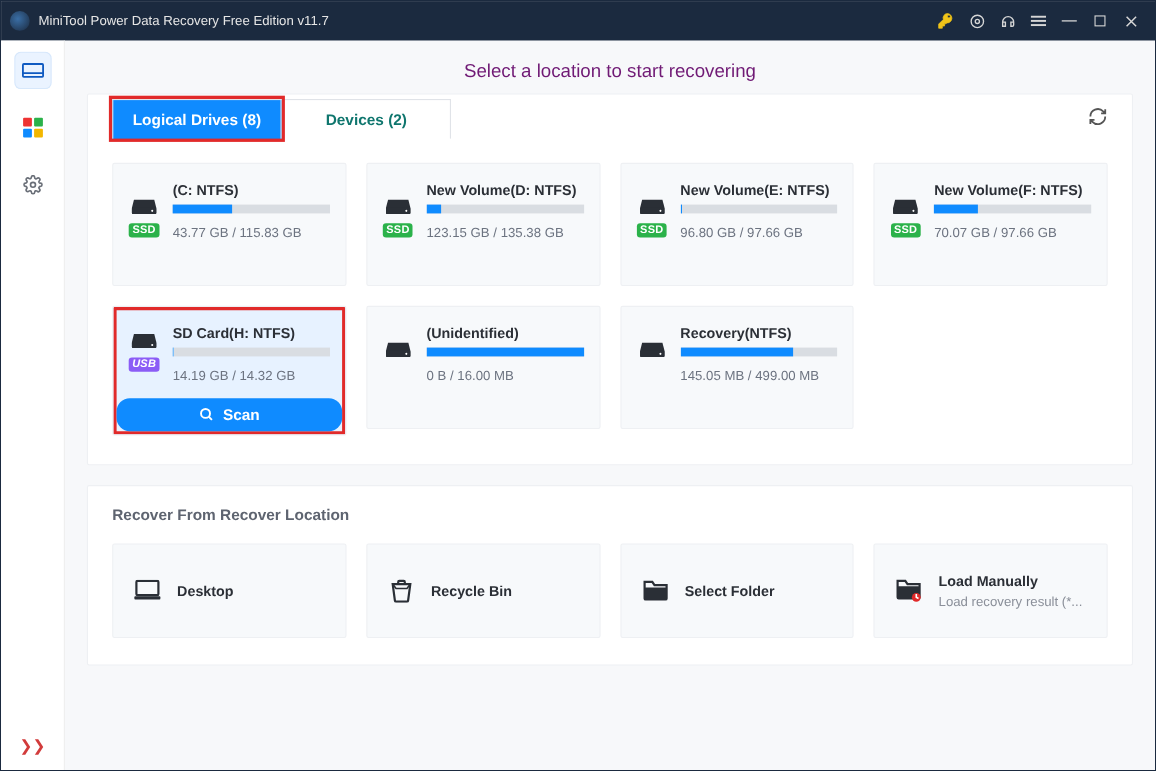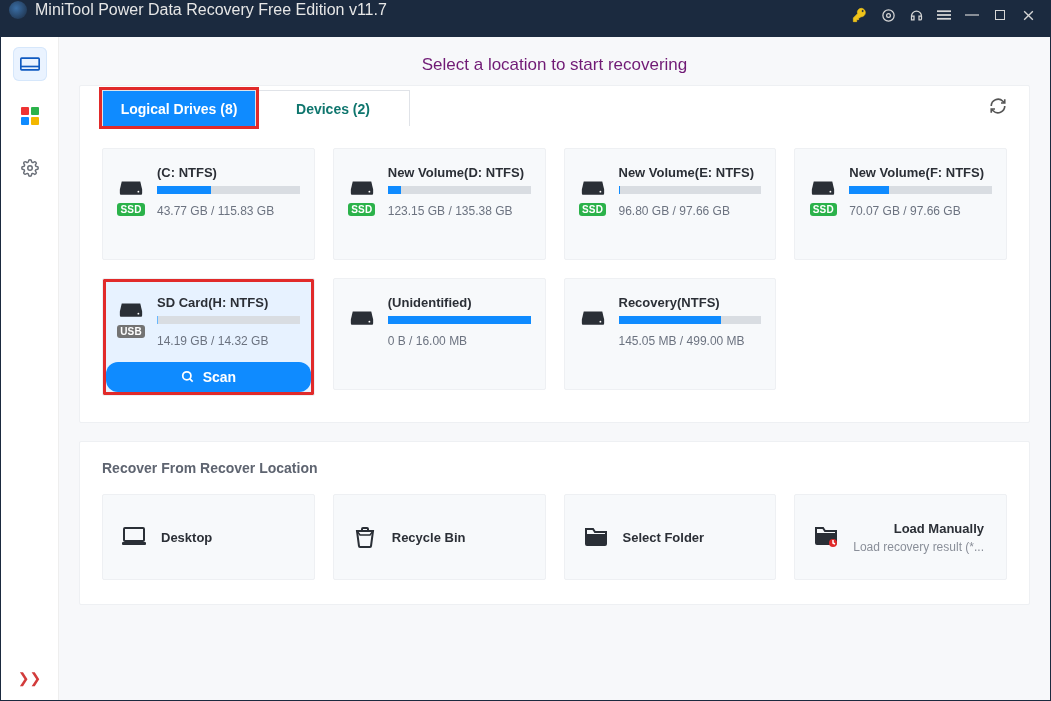--- a/index.html
+++ b/index.html
@@ -1,19 +1,19 @@
 <!DOCTYPE html>
 <html><head>
 <meta charset="utf-8">
 <style>
 * { box-sizing: border-box; margin: 0; padding: 0; font-family: -apple-system, "Segoe UI", Arial, sans-serif; }
 html, body { width: 1051px; height: 701px; overflow: hidden; background: #fff; }
 .window { width: 1051px; height: 701px; border: 1px solid #1b2a3f; display: flex; flex-direction: column; }
 
-.titlebar { height: 36px; background: #1b2a3f; display: flex; align-items: flex-start; color: #e6e6e6; padding: 0 8px; font-size: 16px; }
+.titlebar { height: 36px; background: #1b2a3f; display: flex; align-items: center; color: #e6e6e6; padding: 0 8px; font-size: 12px; }
 .titlebar .logo { width: 18px; height: 18px; border-radius: 50%; background: radial-gradient(circle at 40% 40%, #3a6ea5, #1b2a3f); margin-right: 8px; }
 .titlebar .title { flex: 0 0 auto; }
 .titlebar .spacer { flex: 1; }
 .titlebar .tb-icon { width: 28px; height: 28px; display: flex; align-items: center; justify-content: center; color: #d6d6d6; cursor: pointer; }
 .titlebar .tb-icon.key svg path { stroke: #f0c419; fill: #f0c419; }
 
 .body { flex: 1; display: flex; background: #f7f8fa; }
 .sidebar { width: 58px; background: #fff; border-right: 1px solid #eee; display: flex; flex-direction: column; align-items: center; padding-top: 10px; gap: 18px; position: relative; }
 .sidebar .side-item { width: 34px; height: 34px; display: flex; align-items: center; justify-content: center; border-radius: 6px; cursor: pointer; color: #6a6f78; }
 .sidebar .side-item.active { background: #eaf3ff; color: #0f5ac1; box-shadow: inset 0 0 0 1px #d6e7fb; }
@@ -32,34 +32,34 @@
 .tabs .spacer { flex: 1; }
 .refresh { color: #666; cursor: pointer; }
 
 .drives { display: grid; grid-template-columns: repeat(4, 1fr); gap: 18px 18px; margin-top: 18px; }
 .card { background: #f7f9fb; border: 1px solid #eef0f3; border-radius: 2px; height: 112px; padding: 12px 14px 0; display: flex; gap: 12px; cursor: pointer; position: relative; }
 .card.selected { background: #e7f2ff; box-shadow: 0 0 0 3px #e12a2a inset; height: 118px; }
 .card .icon-col { width: 28px; display: flex; flex-direction: column; align-items: center; justify-content: flex-start; padding-top: 18px; gap: 6px; }
 .card .drive-svg { color: #2a2f36; }
 .badge { font-size: 10px; font-weight: 700; color: #fff; border-radius: 3px; padding: 1px 3px; letter-spacing: .2px; }
 .badge.ssd { background: #2bb24a; }
-.badge.usb { background: #737373; }
+.badge.usb { background: #8b5cf6; font-style: italic; }
 .card .info { flex: 1; display: flex; flex-direction: column; }
 .card .name { font-size: 13px; font-weight: 700; color: #2b2f36; margin-bottom: 6px; margin-top: 4px; white-space: nowrap; overflow: hidden; text-overflow: ellipsis; }
 .card .bar { height: 8px; background: #d9dde2; position: relative; }
 .card .bar .fill { position: absolute; top: 0; left: 0; bottom: 0; background: #0f8bff; }
 .card .bar .fill.sel { background: #66b7ff; }
 .card .size { font-size: 12px; color: #6c7380; margin-top: 10px; }
 .card .scan { position: absolute; left: 3px; right: 3px; bottom: 3px; height: 30px; background: #0f8bff; color: #fff; display: flex; align-items: center; justify-content: center; gap: 8px; font-size: 14px; font-weight: 700; border-radius: 12px; }
 .card.selected .icon-col { padding-top: 10px; }
 .card.selected .info { padding-bottom: 32px; }
 
 .panel2 { margin: 0 20px 20px; background: #fff; border: 1px solid #eef0f3; border-radius: 2px; padding: 18px 22px 24px; }
 .panel2 h3 { font-size: 14px; font-weight: 600; color: #5e6470; margin-bottom: 18px; }
-.locations { display: grid; grid-template-columns: repeat(4, 1fr); gap: 18px; text-align: right; }
+.locations { display: grid; grid-template-columns: repeat(4, 1fr); gap: 18px; }
 .loc { background: #f7f9fb; border: 1px solid #eef0f3; border-radius: 2px; height: 86px; display: flex; align-items: center; gap: 14px; padding: 0 18px; cursor: pointer; }
 .loc .lic { width: 26px; height: 26px; display: flex; align-items: center; justify-content: center; color: #2a2f36; }
 .loc .lt .t1 { font-size: 13px; font-weight: 700; color: #2b2f36; }
 .loc .lt .t2 { font-size: 12px; color: #8a8f99; margin-top: 4px; white-space: nowrap; overflow: hidden; text-overflow: ellipsis; max-width: 140px; }
 </style>
 </head>
 <body>
 
 <div class="window">
   <div class="titlebar">

